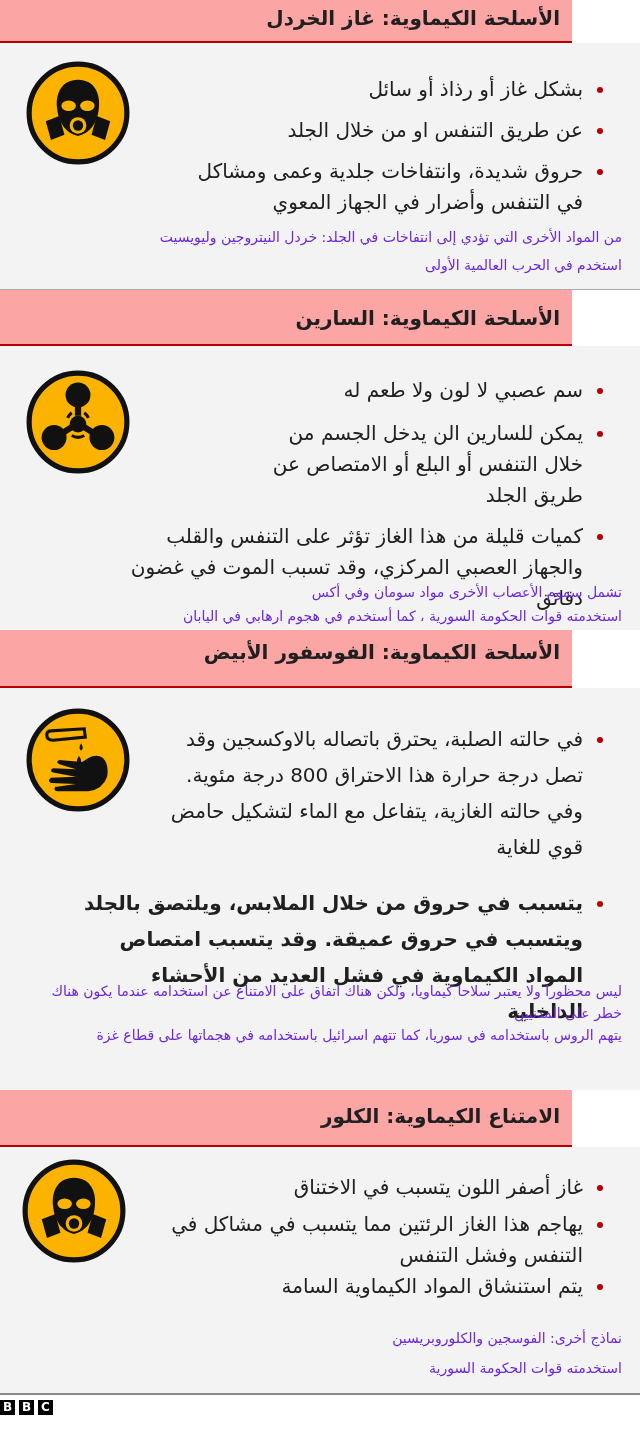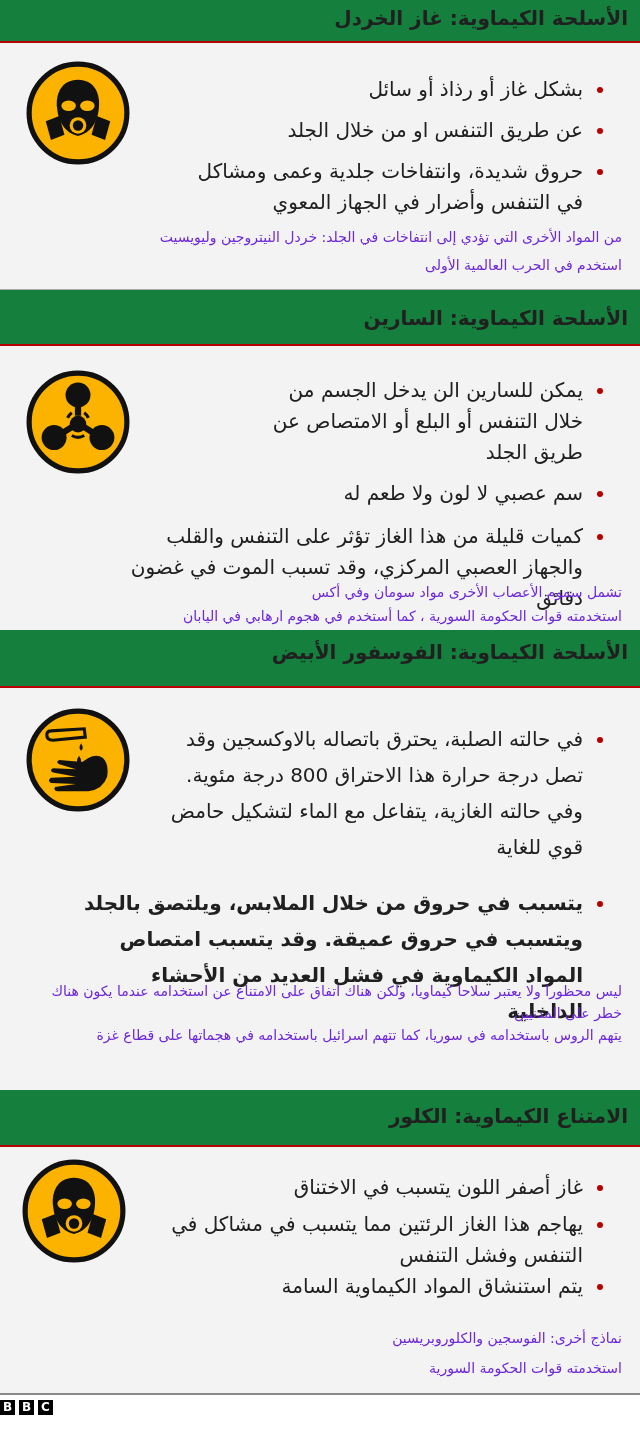--- a/index.html
+++ b/index.html
@@ -2,21 +2,21 @@
 <html><head>
 <meta charset="utf-8">
 <style>
   html, body { margin:0; padding:0; }
   body {
     width:640px; height:1429px; overflow:hidden; background:#ffffff;
     font-family: "DejaVu Sans", "Liberation Sans", sans-serif; color:#222222;
     position:relative;
   }
   .sec-header {
-    position:absolute; left:0; width:640px; background:#15803d;
+    position:absolute; left:0; width:572px; background:#fca5a5;
     border-bottom:2px solid #b80000;
   }
   .sec-title {
     position:absolute; right:12px; font-weight:bold; font-size:20px;
     direction:rtl; white-space:nowrap; color:#202020;
   }
   .sec-body {
     position:absolute; left:0; width:640px; background:#f3f3f3;
   }
   .icon-wrap { position:absolute; left:26px; width:104px; height:104px; }
@@ -83,22 +83,22 @@
       <rect x="47" y="30" width="6" height="14" fill="#111"></rect>
       <line x1="36" y1="60" x2="44" y2="55" stroke="#111" stroke-width="6"></line>
       <line x1="64" y1="60" x2="56" y2="55" stroke="#111" stroke-width="6"></line>
       <circle cx="50" cy="52" r="8" fill="#111"></circle>
       <path d="M40 46 A12 12 0 0 1 44 41" stroke="#111" stroke-width="3" fill="none"></path>
       <path d="M56 41 A12 12 0 0 1 60 46" stroke="#111" stroke-width="3" fill="none"></path>
       <path d="M44 63 A12 12 0 0 0 56 63" stroke="#111" stroke-width="3" fill="none"></path>
     </svg>
   </div>
   <ul class="bullets" style="top:12px;width:500px;">
+    <li style="margin-bottom:12px;"><span class="dot"></span><span>سم عصبي لا لون ولا طعم له</span></li>
     <li style="margin-bottom:10px;width:330px;margin-right:0;margin-left:auto;"><span class="dot"></span><span>يمكن للسارين الن يدخل الجسم من خلال التنفس أو البلع أو الامتصاص عن طريق الجلد</span></li>
-    <li style="margin-bottom:12px;"><span class="dot"></span><span>سم عصبي لا لون ولا طعم له</span></li>
     <li><span class="dot"></span><span>كميات قليلة من هذا الغاز تؤثر على التنفس والقلب والجهاز العصبي المركزي، وقد تسبب الموت في غضون دقائق</span></li>
   </ul>
   <div class="notes" style="top:234px;width:600px;">
     <p style="line-height:24px;">تشمل سموم الأعصاب الأخرى مواد سومان وفي أكس</p>
     <p style="line-height:24px;">استخدمته قوات الحكومة السورية ، كما أستخدم في هجوم ارهابي في اليابان</p>
   </div>
 </div>
 
 <div class="sec-header" style="top:630px;height:56px;">
   <div class="sec-title" style="top:10px;">الأسلحة الكيماوية: الفوسفور الأبيض</div>

